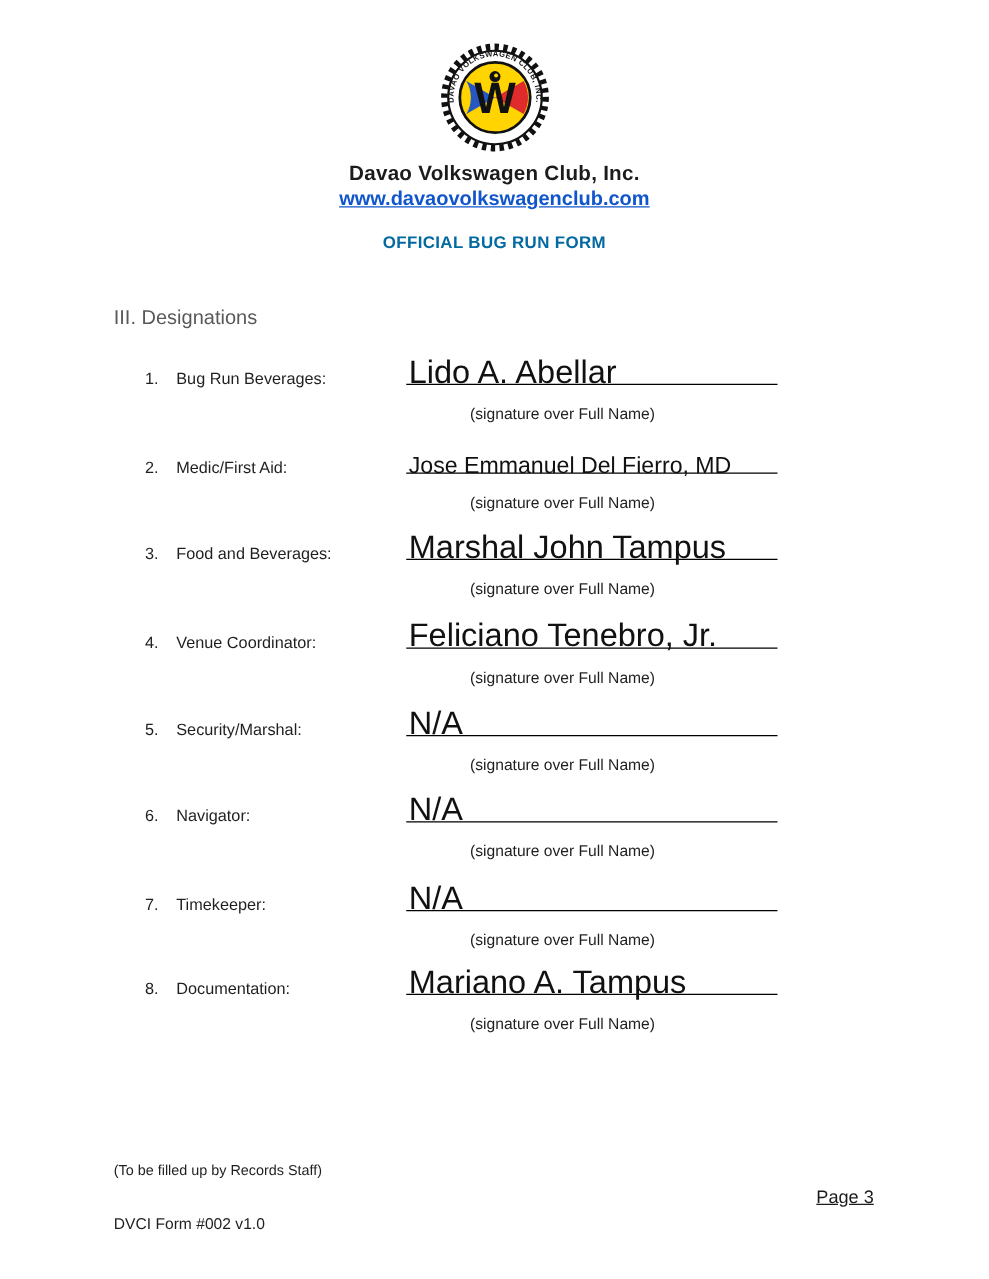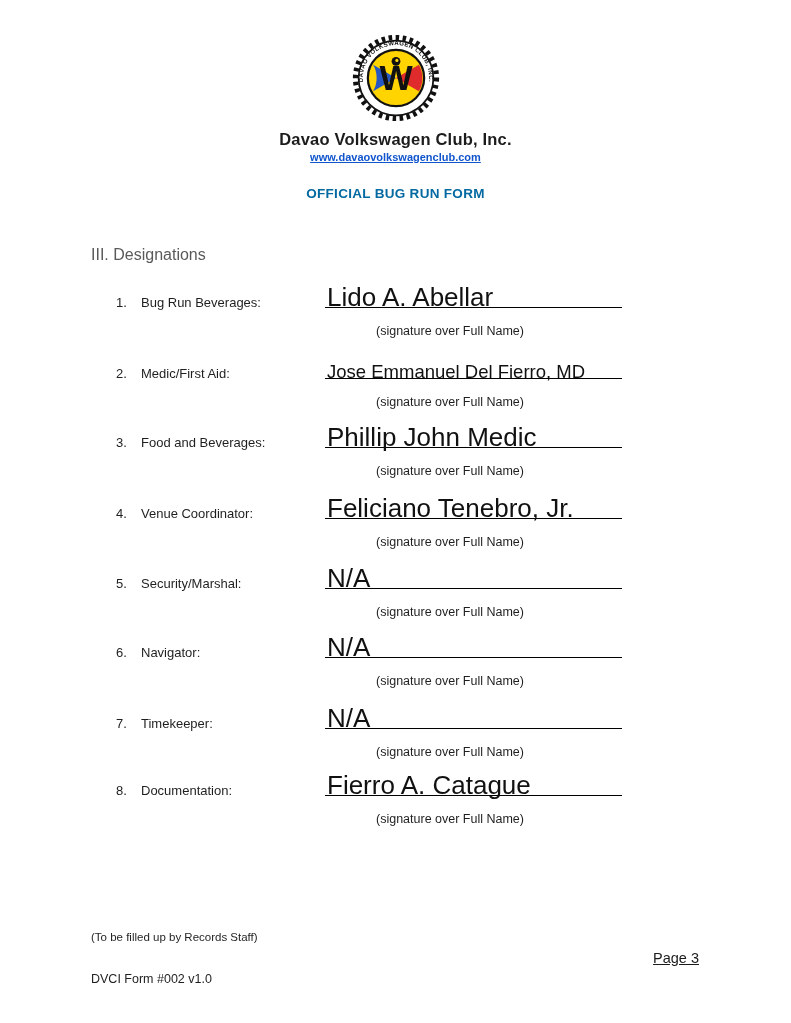--- a/index.html
+++ b/index.html
@@ -8,21 +8,21 @@
   .page {
     position:relative; width:791px; height:1023px; background:#fff;
     overflow:hidden; margin:0 auto;
   }
 
   
   .logo-wrap { position:absolute; top:34px; left:50%; transform:translateX(-50%); width:88px; height:88px; }
   .org-name  { position:absolute; top:130px; left:0; width:100%; text-align:center;
                font-size:16.5px; font-weight:bold; color:#1c1c1c; letter-spacing:0.2px; }
   .website   { position:absolute; top:151px; left:0; width:100%; text-align:center;
-               font-size:11px; font-weight:bold; color:#1155CC; text-decoration:underline; cursor:pointer; }
+               font-size:16px; font-weight:bold; color:#1155CC; text-decoration:underline; cursor:pointer; }
   .form-title{ position:absolute; top:186px; left:0; width:100%; text-align:center;
                font-size:13.5px; font-weight:bold; color:#0369a1; letter-spacing:0.3px; }
 
   
   .section-heading { position:absolute; top:246px; left:91px;
                font-size:16px; font-weight:normal; color:#595959; }
 
   
   .item { position:absolute; left:0; width:100%; height:62px; }
   .item-label-row { position:absolute; left:116px; top:19px; font-size:13px; color:#1f1f1f; white-space:nowrap; }
@@ -99,21 +99,21 @@
       <div class="sig-line"></div>
       <div class="sig-caption">(signature over Full Name)</div>
     </div>
   </div>
 
   <div class="item" style="top:416px">
     <div class="item-label-row">
       <span class="item-num">3.</span><span class="item-label">Food and Beverages:</span>
     </div>
     <div class="sig">
-      <div class="sig-name">Phillip John Medic</div>
+      <div class="sig-name">Marshal John Tampus</div>
       <div class="sig-line"></div>
       <div class="sig-caption">(signature over Full Name)</div>
     </div>
   </div>
 
   <div class="item" style="top:487px">
     <div class="item-label-row">
       <span class="item-num">4.</span><span class="item-label">Venue Coordinator:</span>
     </div>
     <div class="sig">
@@ -154,21 +154,21 @@
       <div class="sig-line"></div>
       <div class="sig-caption">(signature over Full Name)</div>
     </div>
   </div>
 
   <div class="item" style="top:764px">
     <div class="item-label-row">
       <span class="item-num">8.</span><span class="item-label">Documentation:</span>
     </div>
     <div class="sig">
-      <div class="sig-name">Fierro A. Catague</div>
+      <div class="sig-name">Mariano A. Tampus</div>
       <div class="sig-line"></div>
       <div class="sig-caption">(signature over Full Name)</div>
     </div>
   </div>
 
   <div class="records-note">(To be filled up by Records Staff)</div>
   <div class="form-version">DVCI Form #002 v1.0</div>
   <div class="page-num">Page 3</div>
 
 </div>

